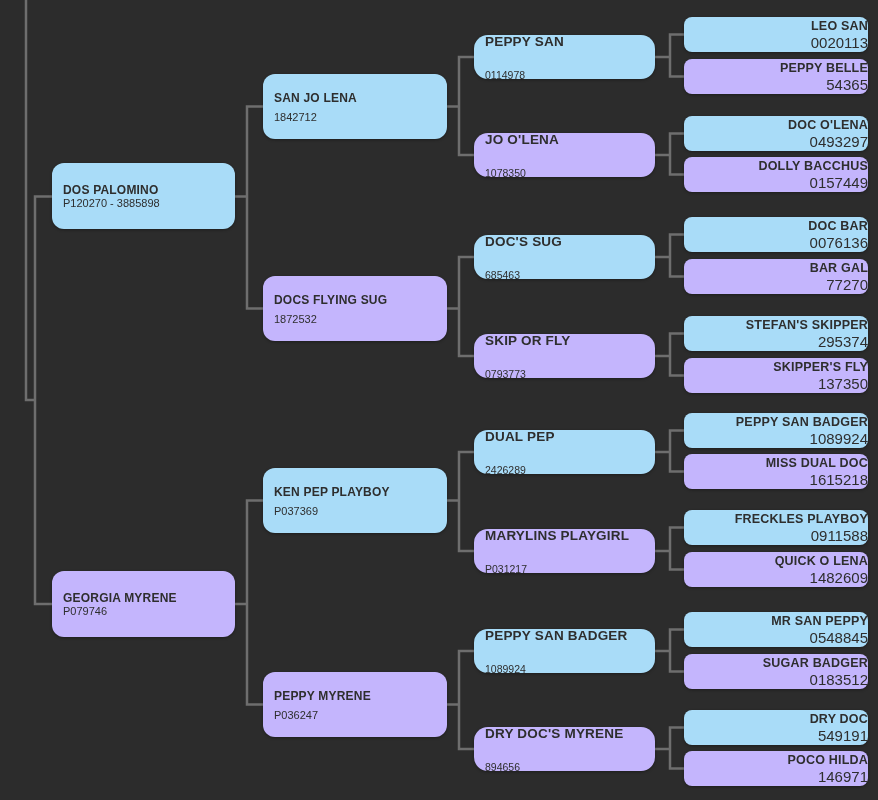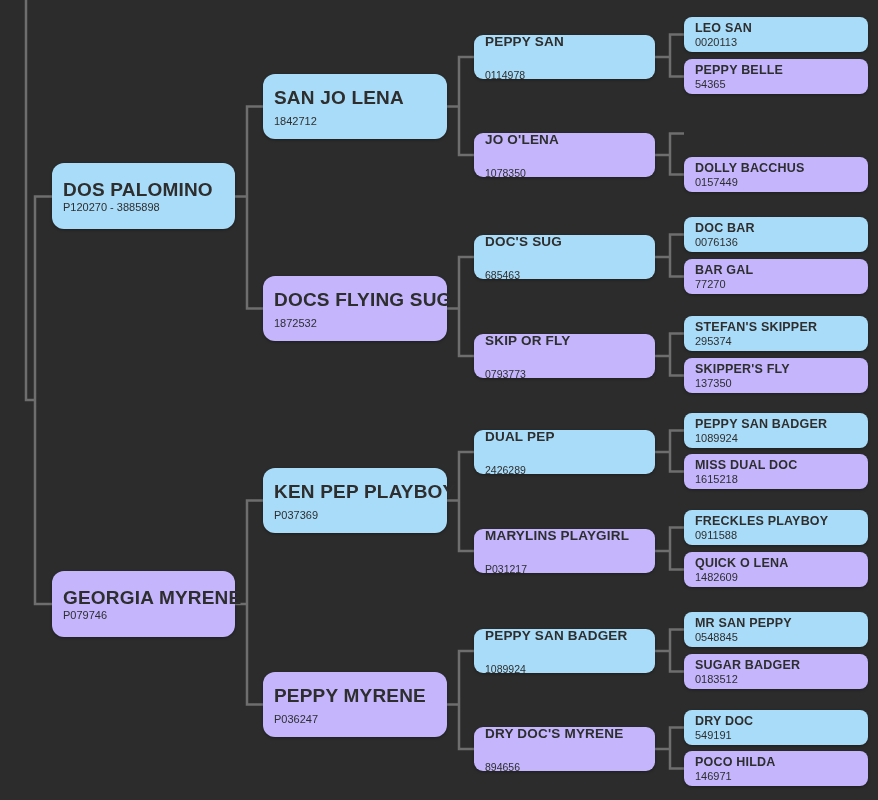--- a/index.html
+++ b/index.html
@@ -20,28 +20,28 @@
     color:#2e2e2e;
     box-shadow:0 1px 3px rgba(0,0,0,0.35);
     cursor:pointer;
   }
   .male{background:#a9dcf8;}
   .female{background:#c4b5fd;}
   .name{font-weight:bold;letter-spacing:0.2px;white-space:nowrap;}
   .num{white-space:nowrap;}
   .g1{left:52px;width:183px;height:66px;border-radius:12px;}
   .g2{left:263px;width:184px;height:65px;border-radius:12px;gap:6px;}
-  .g1 .name,.g2 .name{font-size:19px;}
+  .g1 .name,.g2 .name{font-size:12px;}
   .g1 .num,.g2 .num{font-size:11px;}
-  .g3{left:474px;width:181px;height:44px;border-radius:9px;gap:20px;}
+  .g3{left:474px;width:181px;height:44px;border-radius:14px;gap:20px;}
   .g3 .name{font-size:13.5px;}
   .g3 .num{font-size:10.5px;}
-  .g4{left:684px;width:184px;height:35px;border-radius:8px;gap:1px;}
+  .g4{left:684px;width:184px;height:35px;border-radius:8px;gap:1px;text-align:right;}
   .g4 .name{font-size:12.5px;}
-  .g4 .num{font-size:11px;}
+  .g4 .num{font-size:15px;}
 </style>
 </head>
 <body>
 
 <div id="canvas">
 
   <svg id="connector-svg" viewBox="0 0 878 800" xmlns="http://www.w3.org/2000/svg">
     <path d="M26,0 V400 H35"></path>
     <path d="M52,196.5 H35 V604 H52"></path>
     <path d="M235,196.5 H247 M263,106.5 H247 V308.5 H263"></path>
@@ -120,20 +120,24 @@
   </div>
 
   <div class="node g4 male" style="top:17px">
     <div class="name">LEO SAN</div>
     <div class="num">0020113</div>
   </div>
   <div class="node g4 female" style="top:59px">
     <div class="name">PEPPY BELLE</div>
     <div class="num">54365</div>
   </div>
+  <div class="node g4 male" style="top:116px">
+    <div class="name">DOC O'LENA</div>
+    <div class="num">0493297</div>
+  </div>
   <div class="node g4 female" style="top:157px">
     <div class="name">DOLLY BACCHUS</div>
     <div class="num">0157449</div>
   </div>
   <div class="node g4 male" style="top:217px">
     <div class="name">DOC BAR</div>
     <div class="num">0076136</div>
   </div>
   <div class="node g4 female" style="top:259px">
     <div class="name">BAR GAL</div>

